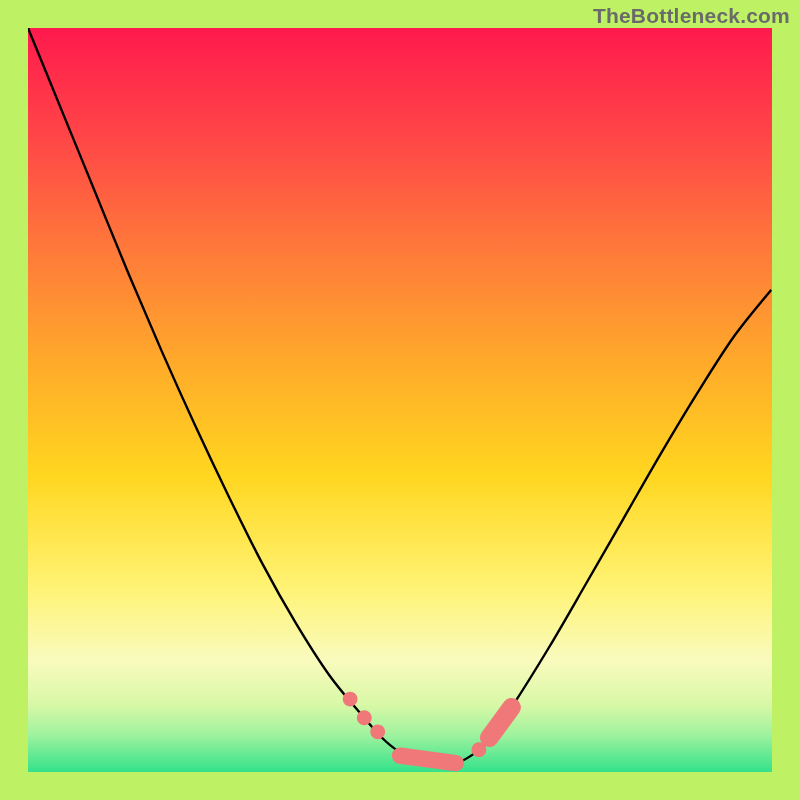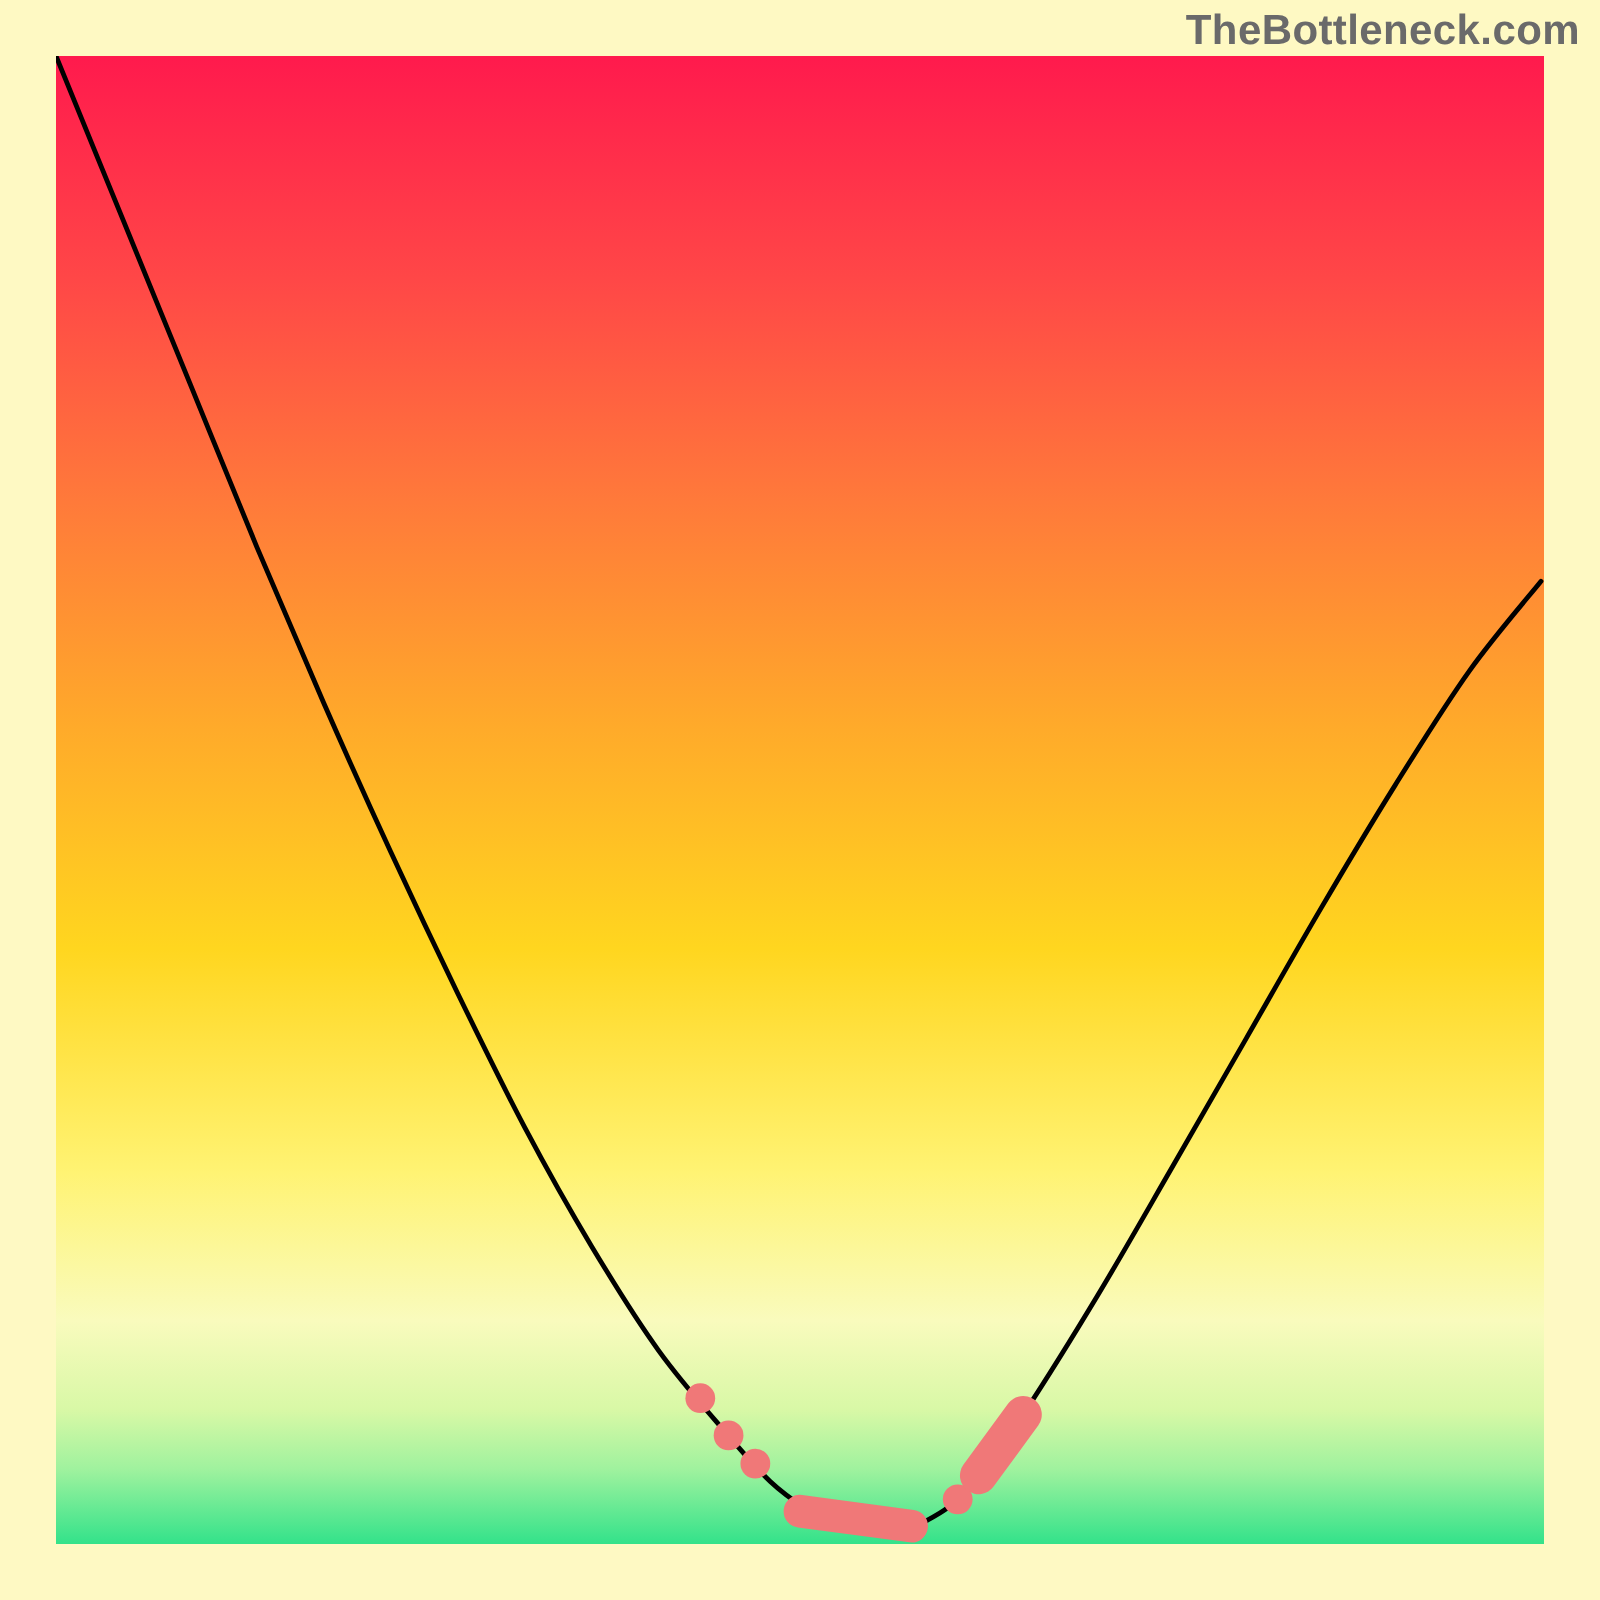--- a/index.html
+++ b/index.html
@@ -9,21 +9,21 @@
     height: 800px;
     background: #000;
     overflow: hidden;
   }
   .frame {
     position: absolute;
     left: 0;
     top: 0;
     width: 800px;
     height: 800px;
-    background: #fef9c3;
+    background: #bef264;
   }
   .plot {
     position: absolute;
     left: 28px;
     top: 28px;
     width: 744px;
     height: 744px;
     background: linear-gradient(
       to bottom,
       #ff1a4d 0%,

